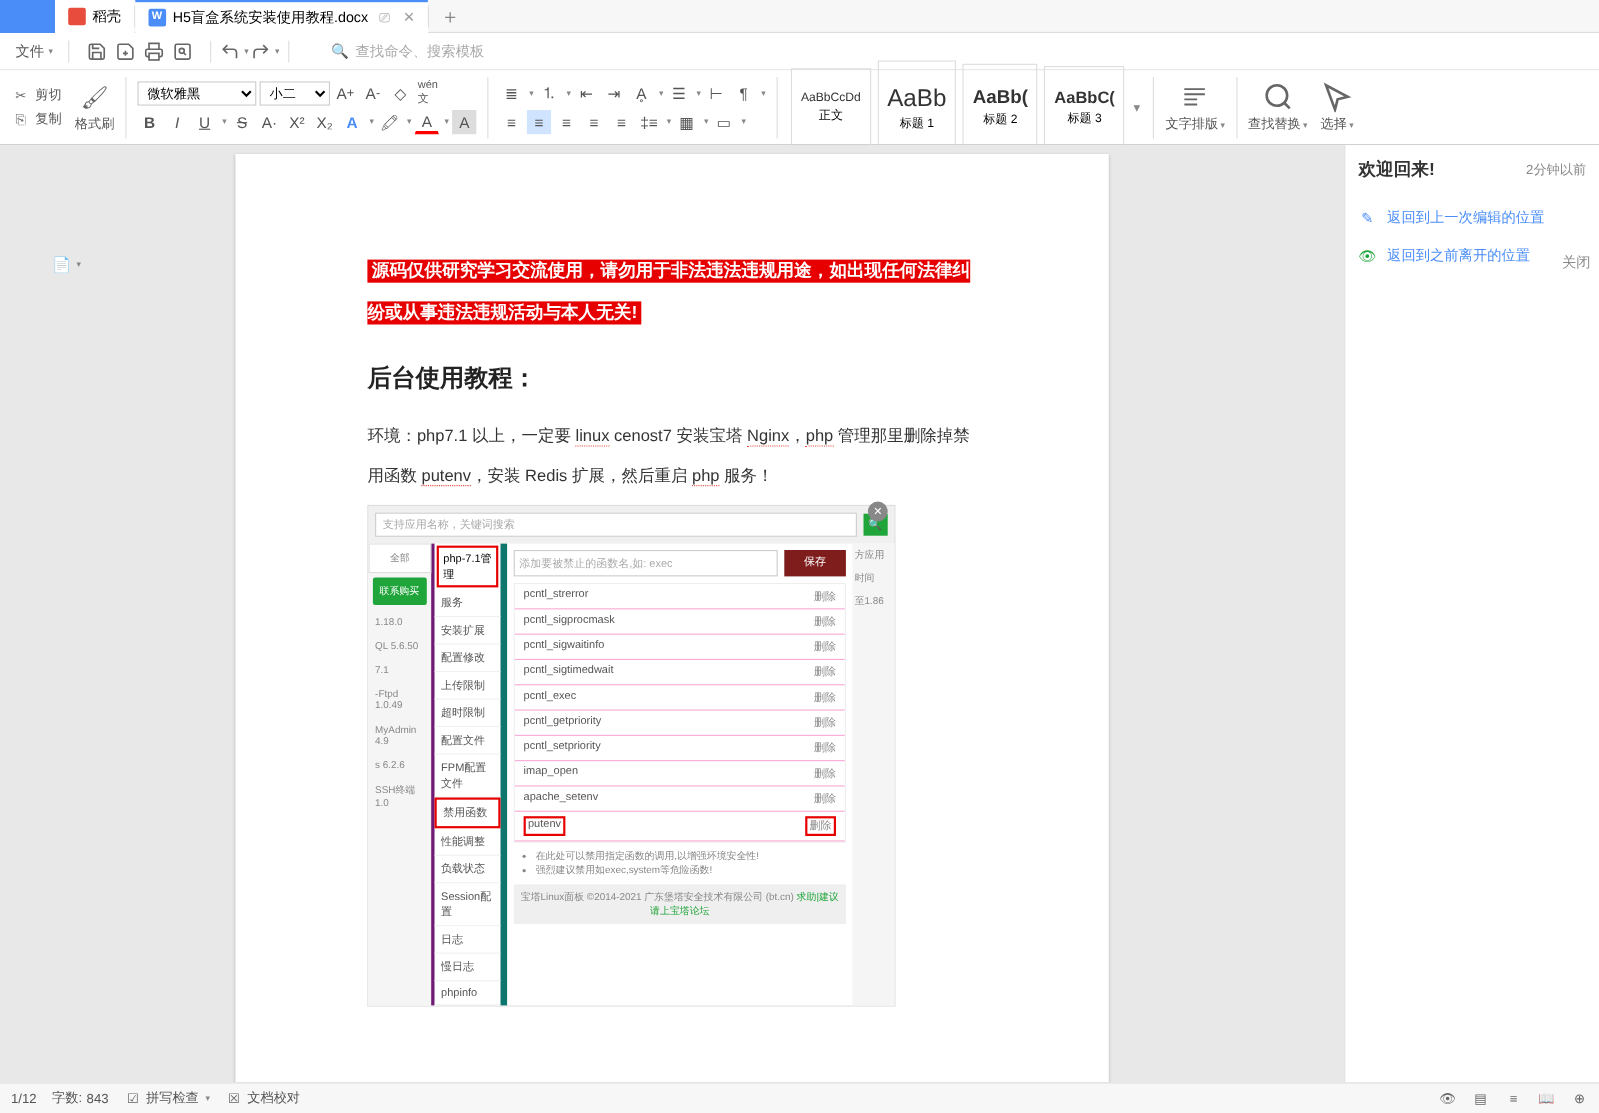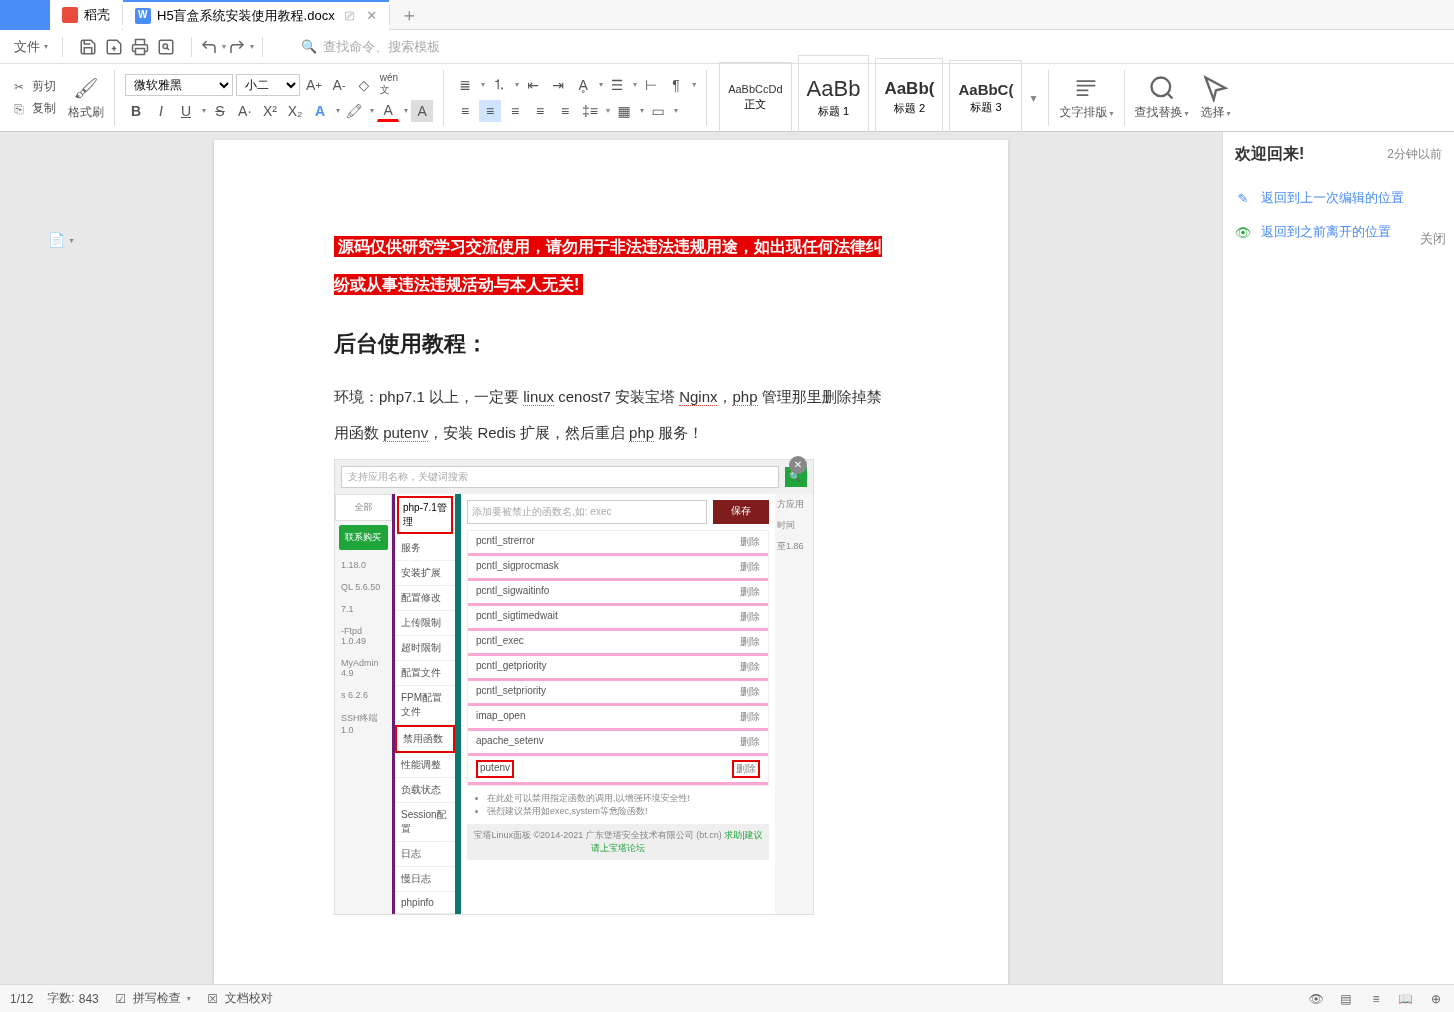--- a/index.html
+++ b/index.html
@@ -72,21 +72,21 @@
 .emb-side-l .li.btn { background: #20a53a; color: #fff; margin: 4px; text-align: left; border-radius: 2px; }
 .emb-side-m { width: 66px; border-right: 6px solid #0f766e; }
 .emb-side-m .mtitle { border: 2px solid #e60000; padding: 3px 4px; font-size: 10px; margin: 2px; }
 .emb-side-m .mi { padding: 5px 6px; font-size: 10px; color: #555; border-bottom: 1px solid #f0f0f0; }
 .emb-side-m .mi.boxed { border: 2px solid #e60000; }
 .emb-main { flex: 1; padding: 6px; }
 .emb-input-row { display: flex; gap: 6px; margin-bottom: 6px; }
 .emb-input { flex: 1; border: 1px solid #ccc; padding: 4px; color: #aaa; font-size: 10px; }
 .emb-save { background: #7f1d1d; color: #fff; padding: 4px 18px; font-size: 10px; }
 .emb-table { border: 1px solid #eee; }
-.emb-row { display: flex; justify-content: space-between; padding: 4px 8px; border-bottom: 3px solid #f9a8d4; font-size: 10px; color: #555; }
+.emb-row { display: flex; justify-content: space-between; padding: 4px 8px; border-bottom: 1px solid #f9a8d4; font-size: 10px; color: #555; }
 .emb-row.boxed-l .fn { border: 2px solid #e60000; padding: 0 2px; }
 .emb-row.boxed-r .act { border: 2px solid #e60000; padding: 0 2px; }
 .emb-row .act { color: #888; }
 .emb-notes { font-size: 9px; color: #888; padding: 6px; }
 .emb-notes li { list-style: disc; margin-left: 14px; }
 .emb-foot { background: #efefef; padding: 5px; font-size: 9px; color: #888; text-align: center; }
 .emb-foot a { color: #20a53a; }
 .emb-side-r { width: 38px; background: #f5f5f5; font-size: 9px; color: #888; }
 .emb-side-r .ri { padding: 4px 2px; }
 

